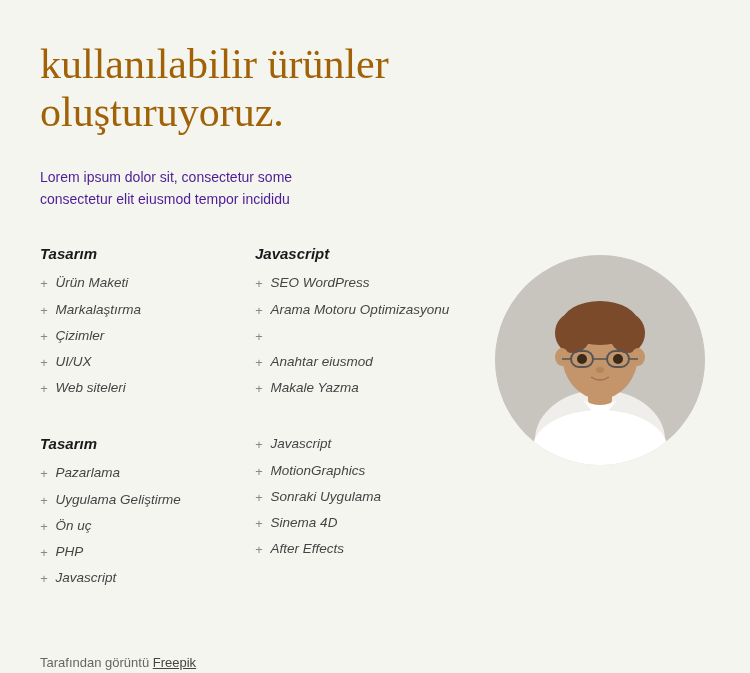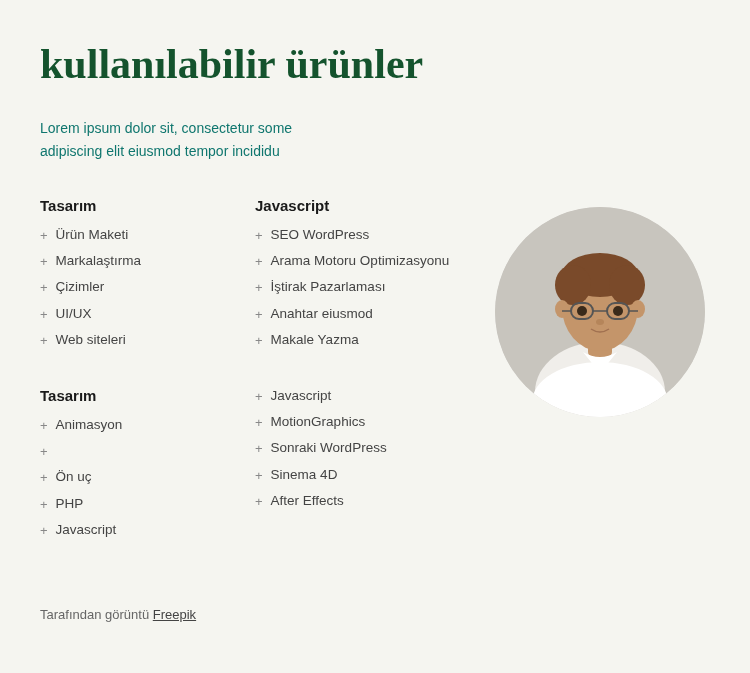--- a/index.html
+++ b/index.html
@@ -12,50 +12,51 @@
       background-color: #f5f5f0;
       font-family: Georgia, 'Times New Roman', serif;
       width: 750px;
       min-height: 673px;
       padding: 40px 40px 30px 40px;
       color: #333;
     }
 
     .main-title {
       font-size: 42px;
-      font-weight: 700;
-      color: #14532d;
+      font-weight: 400;
+      color: #a16207;
       line-height: 1.15;
       margin-bottom: 20px;
       font-family: Georgia, serif;
     }
 
     .subtitle {
       font-size: 14px;
-      color: #0f766e;
+      color: #4c1d95;
       line-height: 1.6;
       margin-bottom: 35px;
       font-family: Arial, sans-serif;
       margin-top: 29px;
     }
 
     .content-area {
       display: flex;
       gap: 20px;
     }
 
     .lists-area {
       flex: 1;
       display: grid;
       grid-template-columns: 1fr 1fr;
       gap: 0;
     }
 
     .category {
       margin-bottom: 30px;
+      font-style: italic;
     }
 
     .category-title {
       font-size: 15px;
       font-weight: 700;
       color: #1a1a1a;
       margin-bottom: 12px;
       font-family: Arial, sans-serif;
     }
 
@@ -114,25 +115,26 @@
 
     .footer-text a {
       color: #444;
     }
   </style>
 </head>
 <body>
 
 <h1 class="main-title">
   <span>kullanılabilir ürünler</span><br>
+  <span>oluşturuyoruz.</span>
 </h1>
 
 <p class="subtitle">
   <span>Lorem ipsum dolor sit, consectetur some</span><br>
-  <span>adipiscing elit eiusmod tempor incididu</span>
+  <span>consectetur elit eiusmod tempor incididu</span>
 </p>
 
 <div class="content-area">
   <div class="lists-area">
 
   <div class="category">
         <h3 class="category-title">Tasarım</h3>
         <ul class="category-list">
           <li>
             <span class="plus-icon">+</span>
@@ -162,41 +164,41 @@
           <li>
             <span class="plus-icon">+</span>
             <span>SEO WordPress</span>
           </li>
           <li>
             <span class="plus-icon">+</span>
             <span>Arama Motoru Optimizasyonu</span>
           </li>
           <li>
             <span class="plus-icon">+</span>
-            <span>İştirak Pazarlaması</span>
           </li>
           <li>
             <span class="plus-icon">+</span>
             <span>Anahtar eiusmod</span>
           </li>
           <li>
             <span class="plus-icon">+</span>
             <span>Makale Yazma</span>
           </li>
         </ul>
       </div>
       <div class="category">
         <h3 class="category-title">Tasarım</h3>
         <ul class="category-list">
           <li>
             <span class="plus-icon">+</span>
-            <span>Animasyon</span>
-          </li>
-          <li>
-            <span class="plus-icon">+</span>
+            <span>Pazarlama</span>
+          </li>
+          <li>
+            <span class="plus-icon">+</span>
+            <span>Uygulama Geliştirme</span>
           </li>
           <li>
             <span class="plus-icon">+</span>
             <span>Ön uç</span>
           </li>
           <li>
             <span class="plus-icon">+</span>
             <span>PHP</span>
           </li>
           <li>
@@ -210,21 +212,21 @@
           <li>
             <span class="plus-icon">+</span>
             <span>Javascript</span>
           </li>
           <li>
             <span class="plus-icon">+</span>
             <span>MotionGraphics</span>
           </li>
           <li>
             <span class="plus-icon">+</span>
-            <span>Sonraki WordPress</span>
+            <span>Sonraki Uygulama</span>
           </li>
           <li>
             <span class="plus-icon">+</span>
             <span>Sinema 4D</span>
           </li>
           <li>
             <span class="plus-icon">+</span>
             <span>After Effects</span>
           </li>
         </ul>

